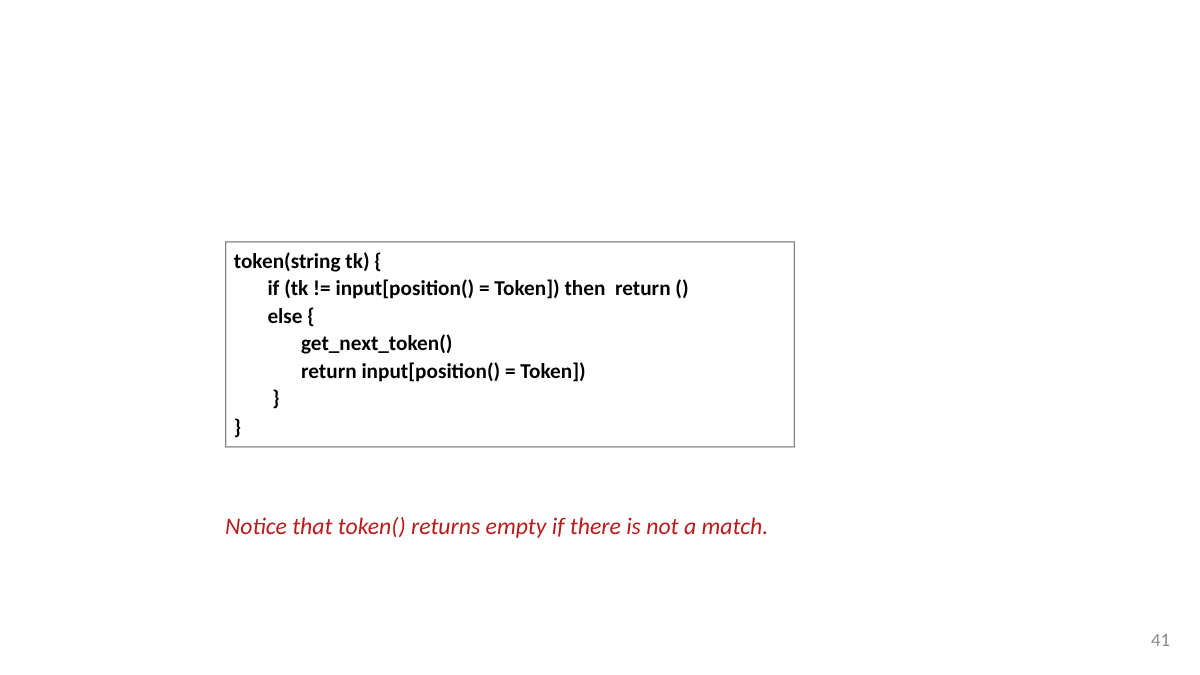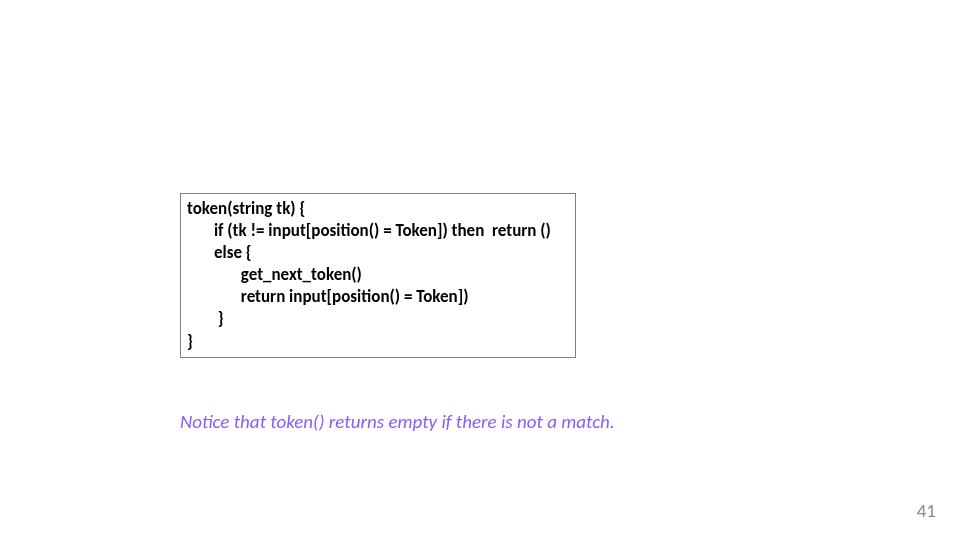--- a/index.html
+++ b/index.html
@@ -25,44 +25,44 @@
     left: 62px;
     font-size: 40px;
     font-weight: 400;
     color: #000000;
     letter-spacing: 0.2px;
   }
   .code-block {
     position: absolute;
     top: 193px;
     left: 180px;
-    width: 396px;
+    width: 456px;
     border: 1px solid #808080;
     padding: 4px 6px 4px 6px;
     box-sizing: border-box;
     font-family: Calibri, "Segoe UI", Arial, sans-serif;
     font-size: 17px;
     font-weight: 700;
     line-height: 1.3;
     color: #000000;
     white-space: pre;
   }
   .note {
     position: absolute;
     top: 410px;
     left: 180px;
     font-size: 19px;
     font-style: italic;
-    color: #8b5cf6;
+    color: #b91c1c;
   }
   .page-num {
     position: absolute;
     bottom: 18px;
     right: 24px;
-    font-size: 19px;
+    font-size: 15px;
     color: #8a8a8a;
   }
 </style>
 </head>
 <body>
 
 <div class="slide">
   <div class="code-block">token(string tk) {
        if (tk != input[position() = Token]) then  return ()
        else {

